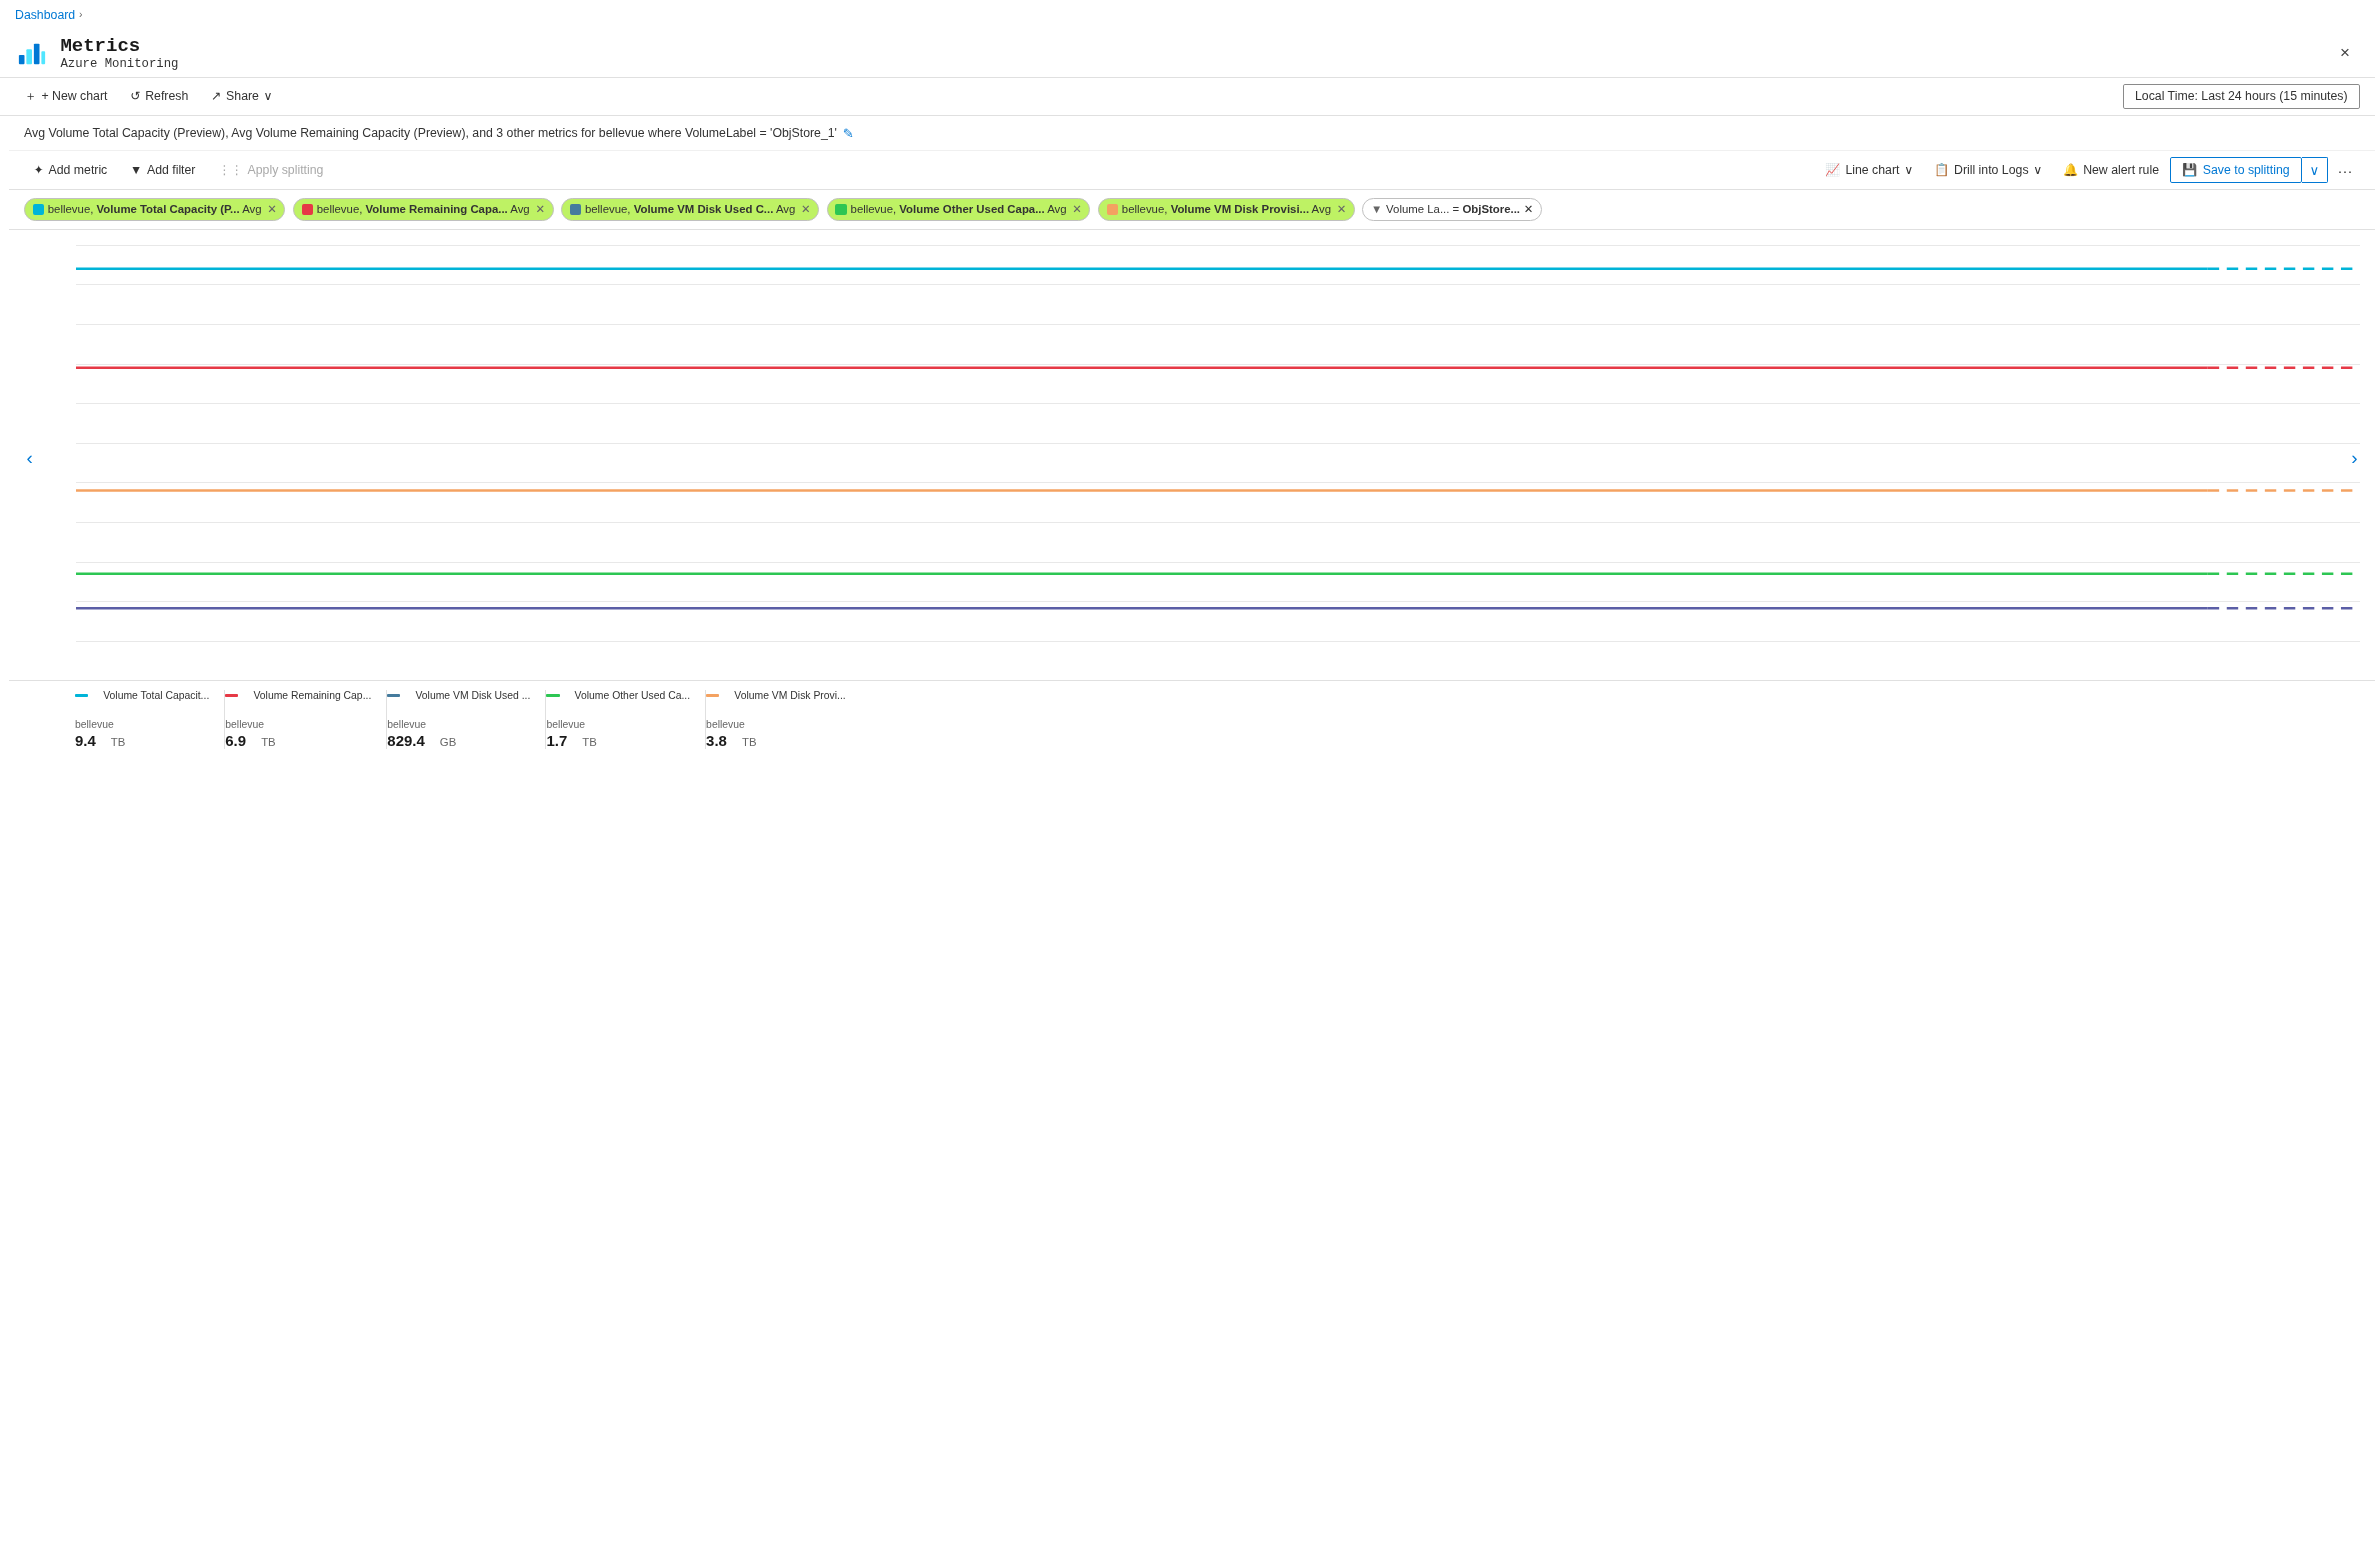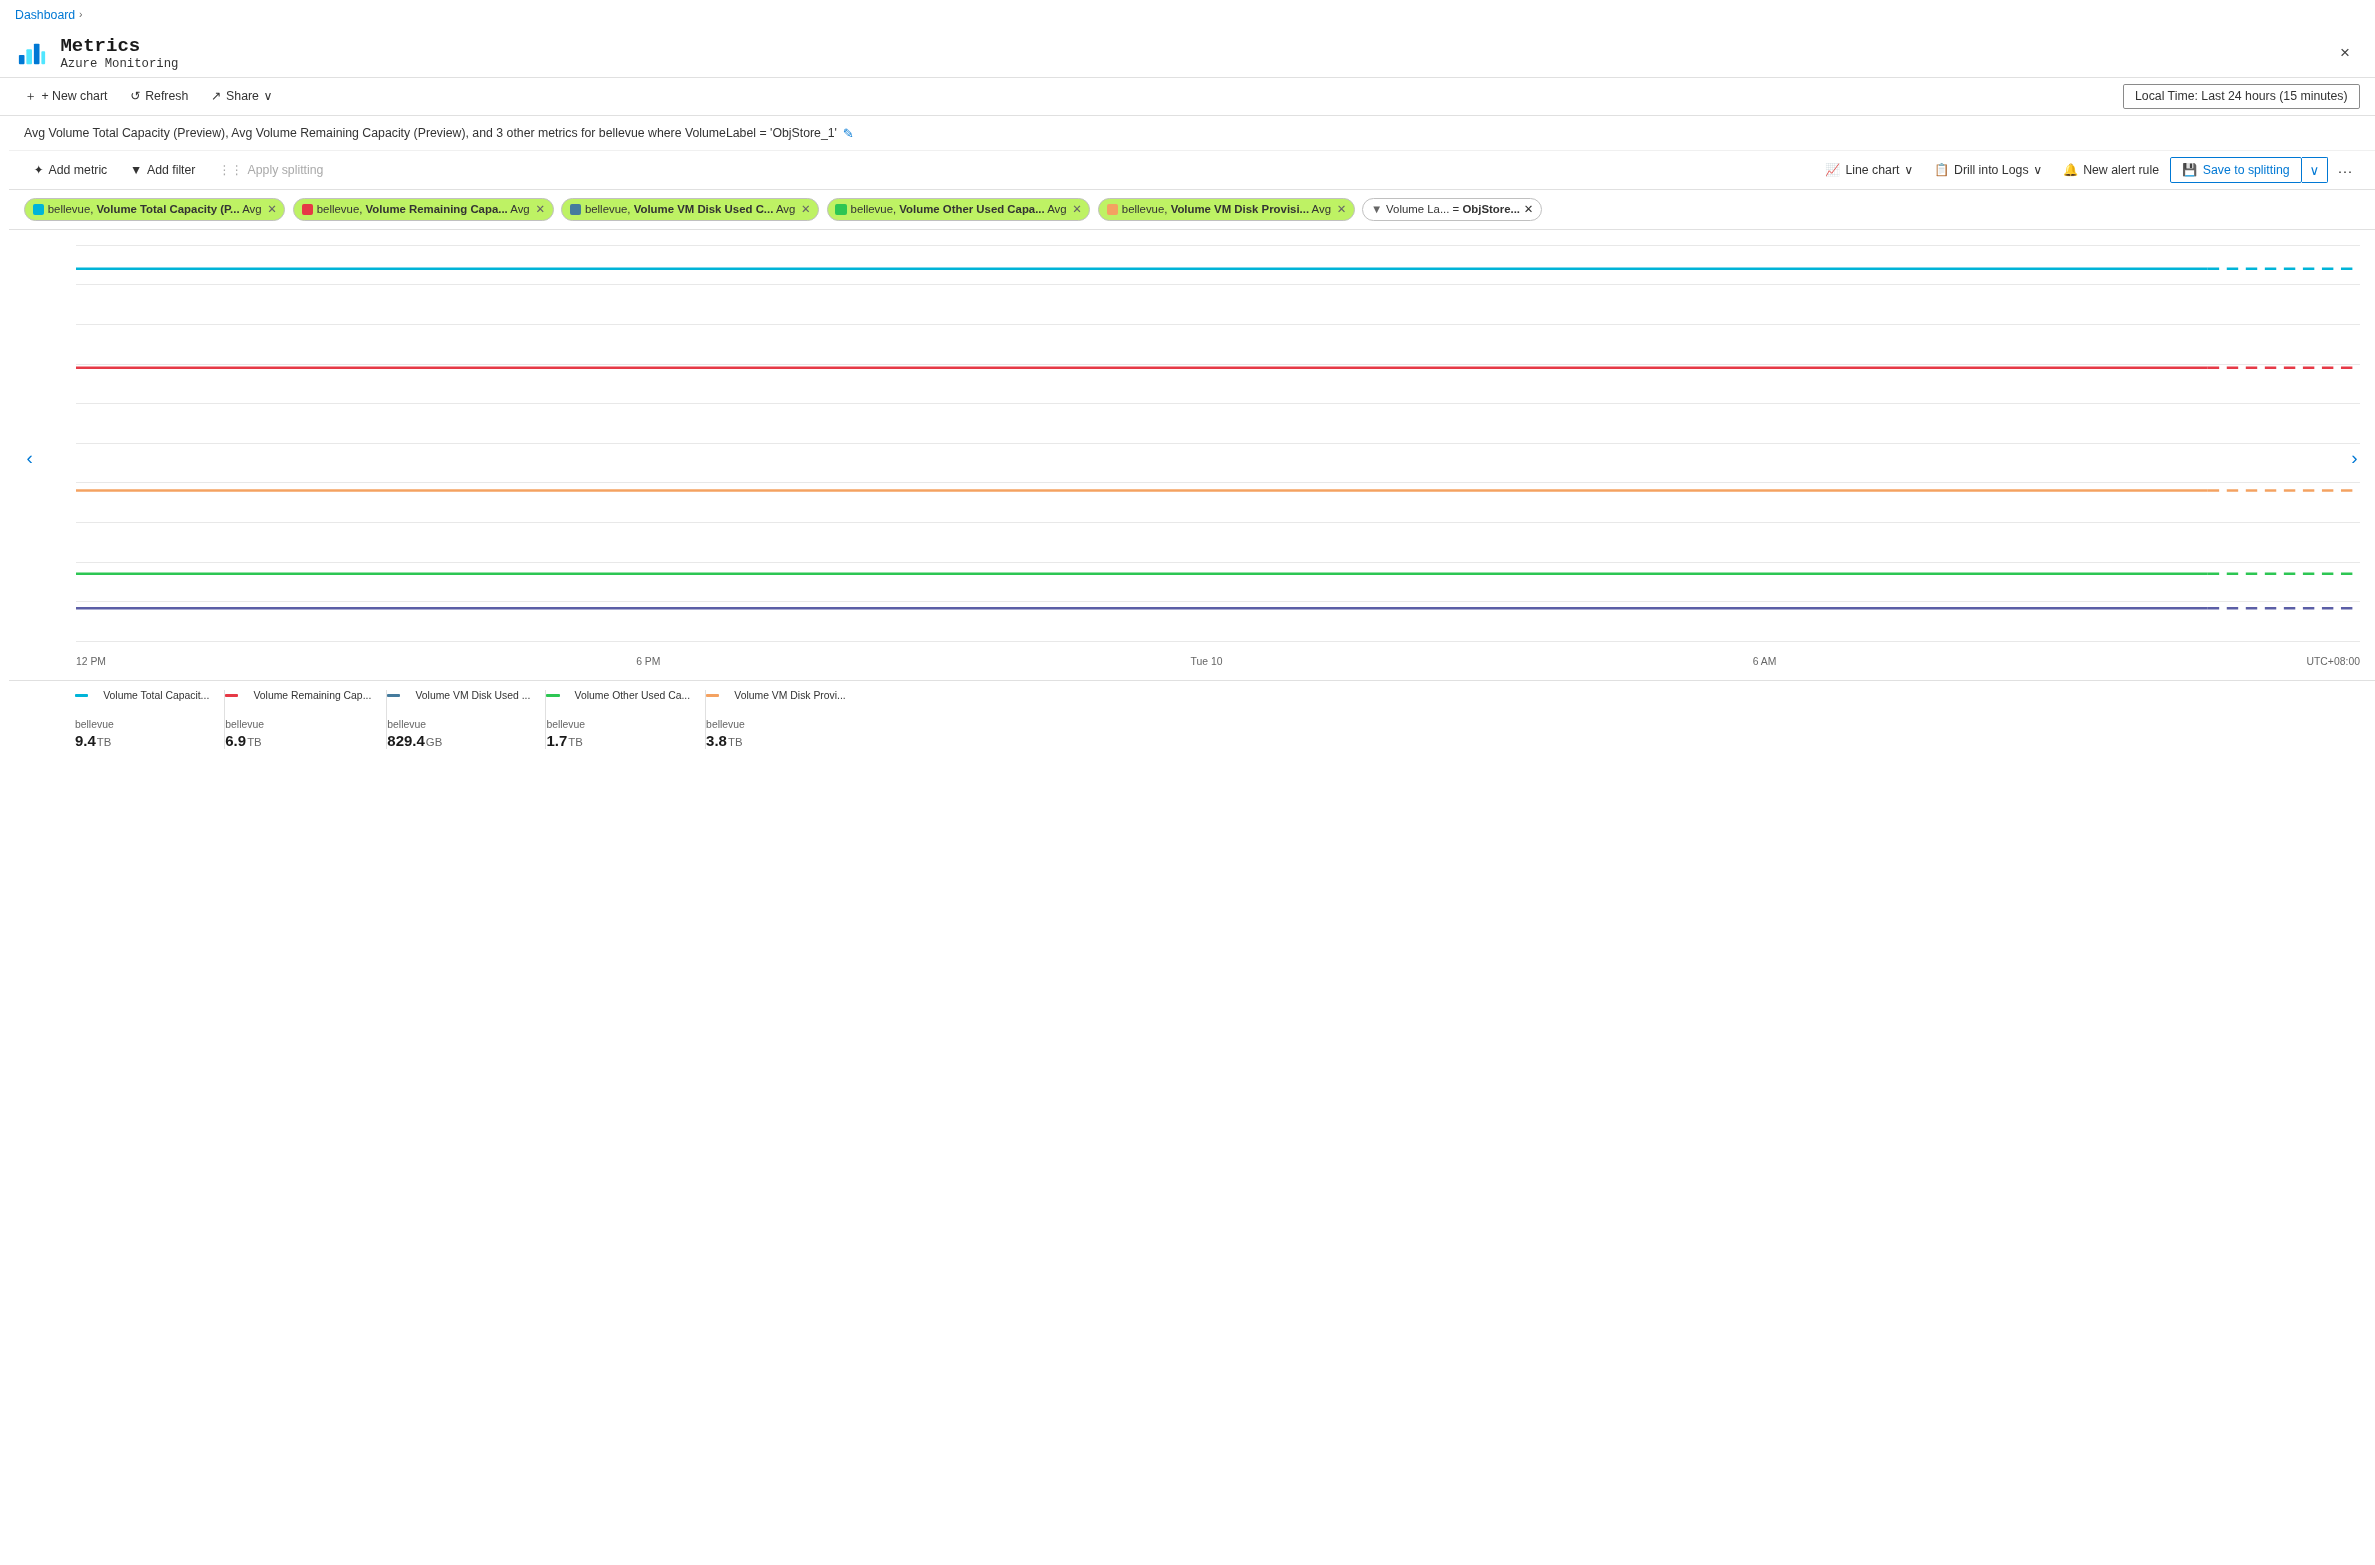--- a/index.html
+++ b/index.html
@@ -55,21 +55,21 @@
     .nav-arrow.left { left: -7.6px; }
     .nav-arrow.right { right: -7.6px; }
 
     .legend-bar { display: flex; align-items: stretch; gap: 0; padding: 9.5px 15px 9.5px 66px; border-top: 0.9px solid #e0e0e0; overflow-x: auto; }
     .legend-item { display: flex; flex-direction: column; padding: 0 15px 0 0; border-right: 0.9px solid #e0e0e0; margin-right: 0; min-width: 114px; }
     .legend-item:last-child { border-right: none; }
     .legend-label { font-size: 10.4px; color: #333; display: flex; align-items: center; gap: 15px; margin-bottom: 18px; }
     .legend-color-bar { width: 13.2px; height: 2.8px; display: inline-block; border-radius: 0.9px; }
     .legend-sub { font-size: 10.4px; color: #666; margin-bottom: 1.9px; }
     .legend-value { font-size: 15px; font-weight: 600; color: #1a1a1a; }
-    .legend-unit { font-size: 11.4px; font-weight: 400; color: #666; margin-left: 1px; }
+    .legend-unit { font-size: 11.4px; font-weight: 400; color: #666; margin-left: 15px; }
 
     .page-wrapper { height: 100vh; display: flex; flex-direction: column; overflow: hidden; }
     .main-content { flex: 1; overflow: hidden; display: flex; flex-direction: column; padding-left: 9px; }
   </style>
 </head>
 <body>
 
 <div class="page-wrapper">
 
   <div class="breadcrumb">
@@ -229,27 +229,20 @@
             <line x1="1120" y1="248" x2="1200" y2="248" stroke="#f4a261" stroke-width="2.5" stroke-dasharray="6,4"></line>
 
             <line x1="0" y1="332" x2="1120" y2="332" stroke="#2dc653" stroke-width="2.5"></line>
             <line x1="1120" y1="332" x2="1200" y2="332" stroke="#2dc653" stroke-width="2.5" stroke-dasharray="6,4"></line>
 
             <line x1="0" y1="367" x2="1120" y2="367" stroke="#5b5ea6" stroke-width="2.5"></line>
             <line x1="1120" y1="367" x2="1200" y2="367" stroke="#5b5ea6" stroke-width="2.5" stroke-dasharray="6,4"></line>
           </svg>
         </div>
 
-        <div class="x-axis">
-          <span>12 PM</span>
-          <span>6 PM</span>
-          <span>Tue 10</span>
-          <span>6 AM</span>
-          <span>UTC+08:00</span>
-        </div>
 
         <button class="nav-arrow right">›</button>
       </div>
     </div>
 
     <div class="legend-bar">
       <div class="legend-item">
         <div class="legend-label">
           <span class="legend-color-bar" style="background:#00b4d8;"></span>
           <span>Volume Total Capacit...</span>

